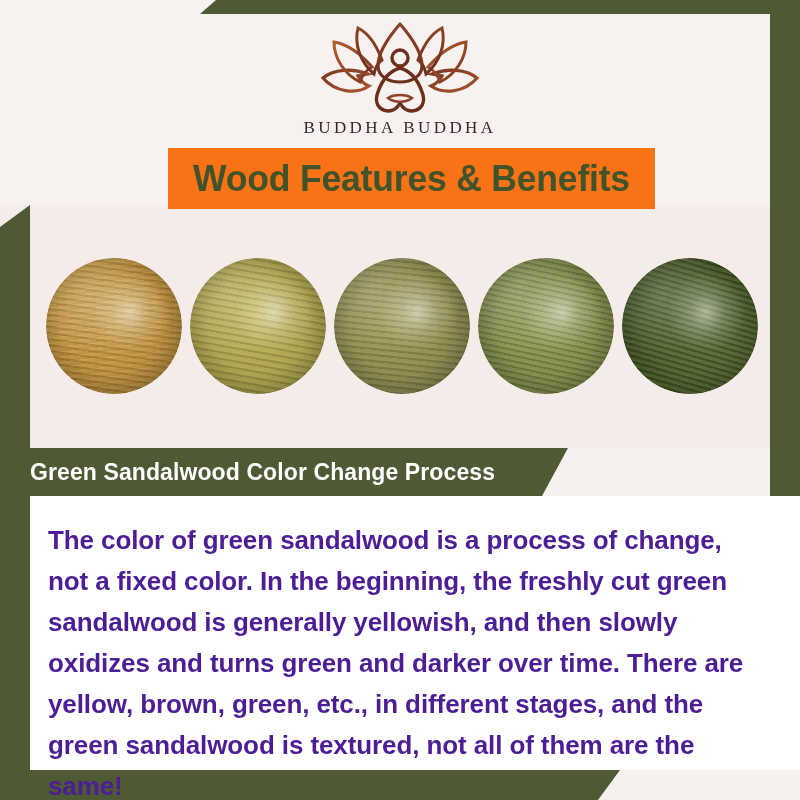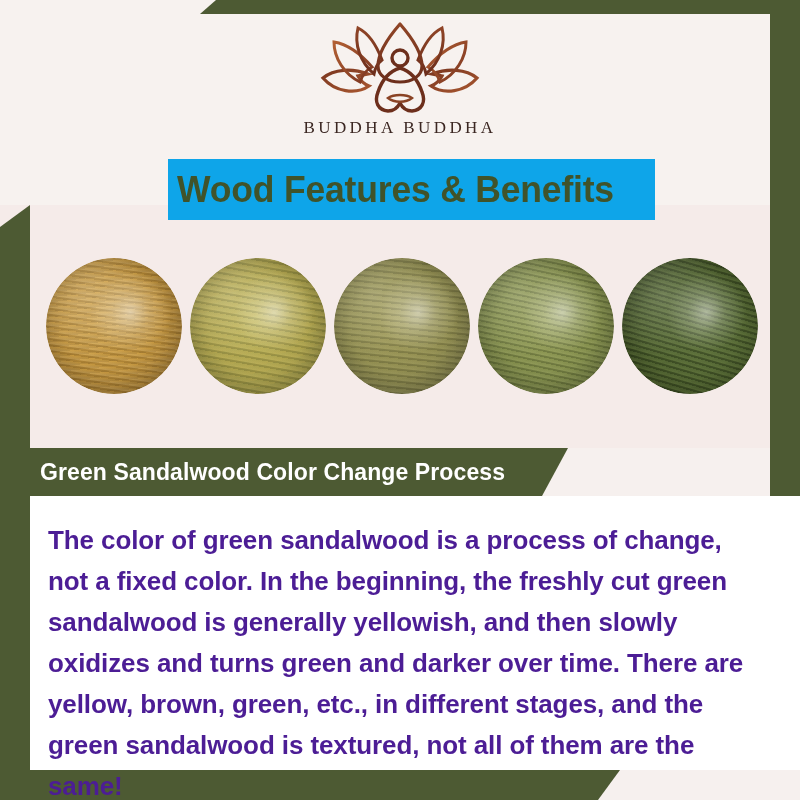--- a/index.html
+++ b/index.html
@@ -86,26 +86,26 @@
     font-family: "Liberation Serif", serif;
     font-size: 17px;
     letter-spacing: 3.4px;
     color: #3b2722;
     font-weight: 400;
   }
 
   
   .title-banner {
     position: absolute;
-    left: 168px; top: 159px;
+    left: 168px; top: 148px;
     width: 487px; height: 61px;
-    background: #0ea5e9;
+    background: #f97316;
     display: flex;
     align-items: center;
-    justify-content: flex-start;
+    justify-content: center;
   }
   .title-text {
     font-family: "Liberation Sans Narrow", "Liberation Sans", sans-serif;
     font-size: 37px;
     font-weight: bold;
     color: #40532a;
     letter-spacing: -0.2px;
     transform: scaleX(0.96);
   }
 
@@ -148,21 +148,21 @@
     background: #4d5a33;
     clip-path: polygon(0 0, 100% 0, calc(100% - 26px) 100%, 0 100%);
     display: flex;
     align-items: center;
   }
   .section-banner-text {
     font-family: "Liberation Sans Narrow", "Liberation Sans", sans-serif;
     font-size: 23px;
     font-weight: bold;
     color: #ffffff;
-    margin-left: 40px;
+    margin-left: 30px;
     letter-spacing: 0.1px;
   }
 
   
   .text-card {
     position: absolute;
     left: 30px; top: 496px;
     width: 770px; height: 274px;
     background: #ffffff;
   }

